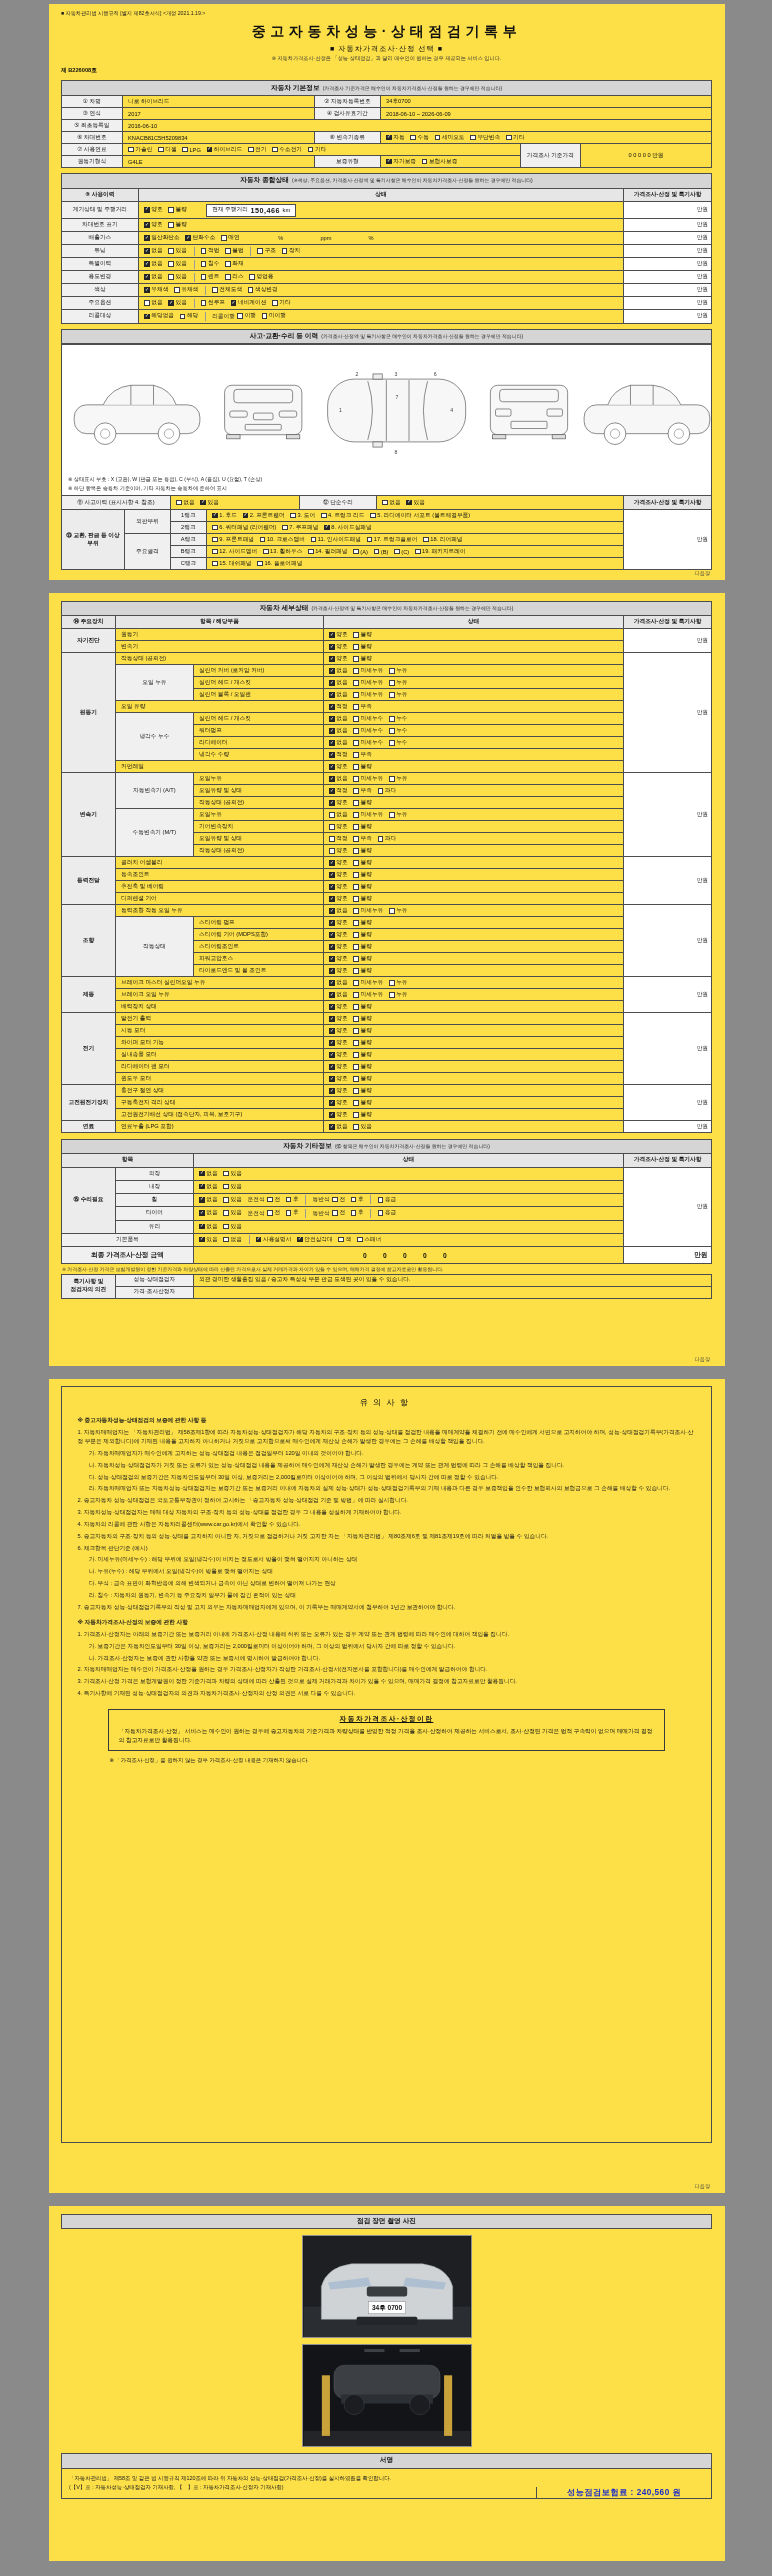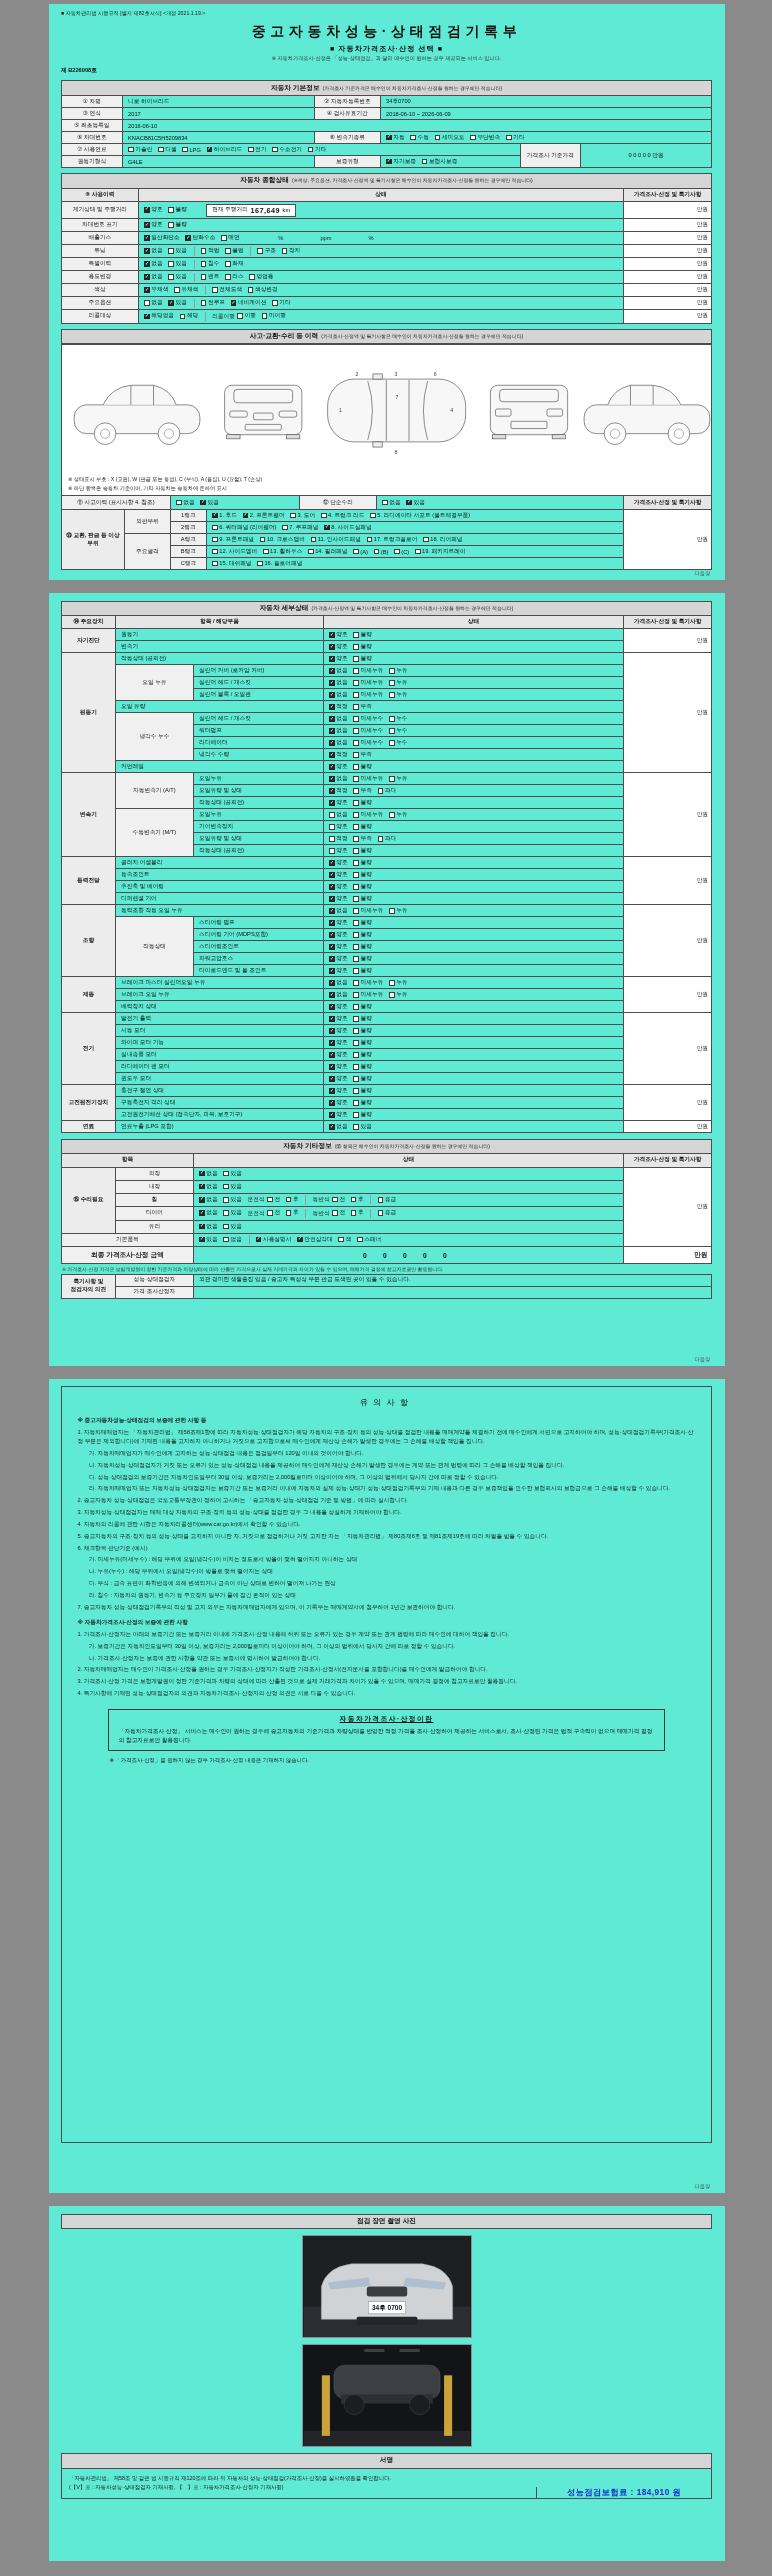--- a/index.html
+++ b/index.html
@@ -1,22 +1,22 @@
 <!DOCTYPE html>
 <html style="font-size:8.2px"><head>
 <meta charset="utf-8">
 <style>
   *{box-sizing:border-box}
   html,body{margin:0;padding:0}
   body{width:773px;min-height:2576px;background:#8a8a8a;font-family:"Liberation Sans","DejaVu Sans",sans-serif;color:#111}
   .stage{padding:4.1px 0 31px}
-  .page{width:676px;margin:0 auto 13px;background:#5eead4;padding:6.2px 12.4px 10.3px;position:relative}
+  .page{width:676px;margin:0 auto 13px;background:#fde047;padding:6.2px 12.4px 10.3px;position:relative}
   .formref{font-size:5.2px;color:#222}
   h1.title{text-align:center;font-size:14px;letter-spacing:4.6px;margin:6.2px 0 2.1px;font-weight:bold}
-  .subtitle{text-align:center;font-weight:bold;font-size:7.2px;letter-spacing:1px}
+  .subtitle{text-align:center;font-weight:normal;font-size:7.2px;letter-spacing:1px}
   .subnote{text-align:center;font-size:5.2px;color:#333;margin-top:1.5px}
   .docno{font-size:5.7px;font-weight:bold;margin:5.2px 0 1px}
   .secbar{border:0.5px solid #4d4d4d;background:#d5d5d5;text-align:center;font-size:6.7px;font-weight:bold;padding:2.1px 1px;margin-top:5.2px}
   .secbar .note{font-weight:normal;font-size:4.9px;margin-left:3.1px;color:#222}
   table{border-collapse:collapse;width:100%;table-layout:fixed;margin-top:-0.5px}
   td,th{border:0.5px solid #4d4d4d;font-size:5.7px;padding:1.5px 3.1px;vertical-align:middle;word-break:keep-all}
   th{background:#e6e6e6;font-weight:bold;text-align:center;padding:2.1px}
   .lbl{background:#f0f0f0;text-align:center}
   .cat{background:#ececec;text-align:center;font-weight:bold}
   .item{padding-left:5.2px}
@@ -177,21 +177,21 @@
           <tr>
             <td class="lbl">계기상태 및 주행거리</td>
             <td class="status"><span class="grp"><span class="ck">
                   <span class="bx on">✓</span>
                   <span class="cl">양호</span>
                 </span><span class="ck">
                   <span class="bx"></span>
                   <span class="cl">불량</span>
                 </span></span><span class="mbox">
                 <span>현재 주행거리</span>
-                <b>167,649</b>
+                <b>150,466</b>
                 <span>km</span>
               </span></td>
             <td class="price">만원</td>
           </tr>
           <tr>
             <td class="lbl">차대번호 표기</td>
             <td class="status"><span class="grp"><span class="ck">
                   <span class="bx on">✓</span>
                   <span class="cl">양호</span>
                 </span><span class="ck">
@@ -1275,19 +1275,19 @@
 
     <div class="secbar">
       <span>서명</span>
     </div>
     <div class="signbox">
       <div class="signtext">
         <div>「자동차관리법」 제58조 및 같은 법 시행규칙 제120조에 따라 위 자동차의 성능·상태점검(가격조사·산정)을 실시하였음을 확인합니다.</div>
         <div>(【Ⅴ】표 : 자동차성능·상태점검자 기재사항,  【　】표 : 자동차가격조사·산정자 기재사항)</div>
       </div>
       <div class="signprice">
-        <span>성능점검보험료 :</span>&nbsp;<span>184,910 원</span>
+        <span>성능점검보험료 :</span>&nbsp;<span>240,560 원</span>
       </div>
     </div>
   </div>
 
 </div>
 
 
 </body></html>

